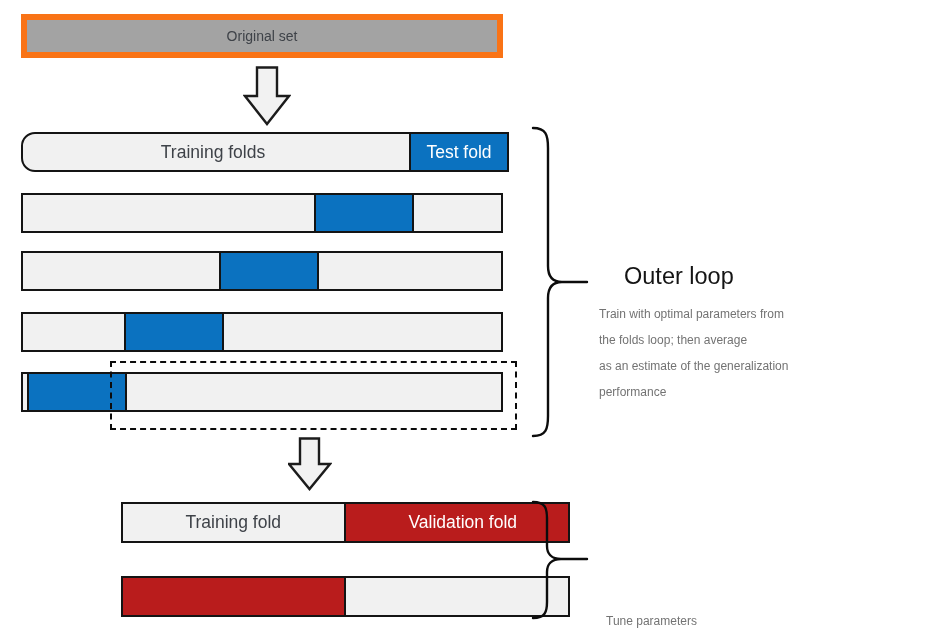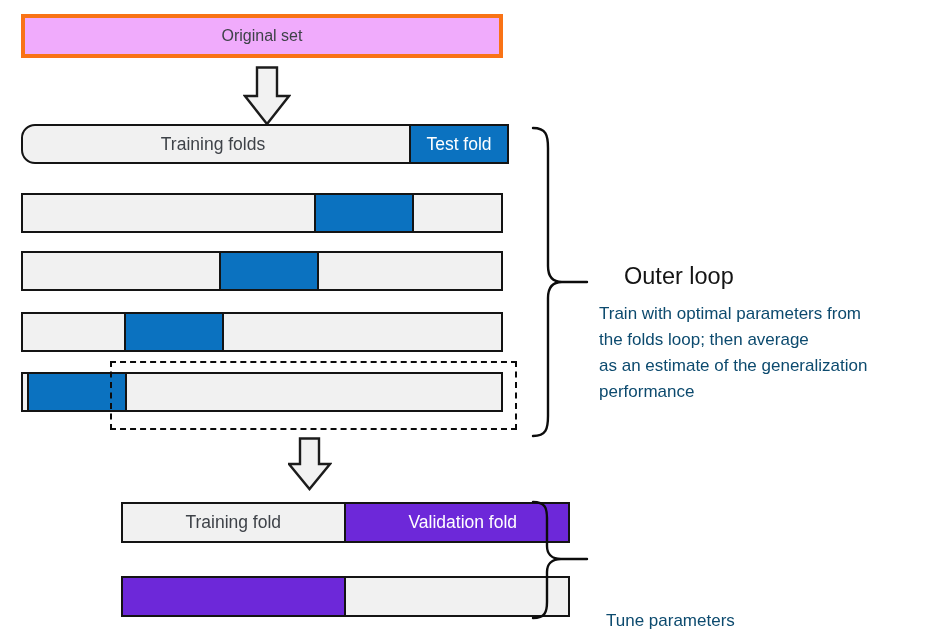--- a/index.html
+++ b/index.html
@@ -6,23 +6,23 @@
   .canvas{
     position:relative;
     width:950px;height:632px;
     background:#ffffff;
     font-family:"Liberation Sans", sans-serif;
     overflow:hidden;
   }
   
   .original-box{
     position:absolute;left:21px;top:14px;width:482px;height:44px;
-    box-sizing:border-box;border:4px solid #f97316;background:#f0abfc;
+    box-sizing:border-box;border:6px solid #f97316;background:#a3a3a3;
     display:flex;align-items:center;justify-content:center;
-    font-size:16px;color:#3e4248;
+    font-size:14px;color:#3e4248;
   }
   
   .bar{
     position:absolute;left:21px;width:482px;height:40px;
     box-sizing:border-box;border:2px solid #141414;background:#f1f1f1;
   }
   .seg{
     position:absolute;top:-2px;bottom:-2px;width:100px;
     box-sizing:border-box;border:2px solid #141414;background:#0b72c0;margin-left:6px;
   }
@@ -40,51 +40,51 @@
     position:absolute;left:110px;top:361px;width:407px;height:69px;
     box-sizing:border-box;border:2.6px dashed #0c0c0c;background:transparent;
   }
   
   .svg-abs{position:absolute;}
   
   .loop-title{
     position:absolute;font-size:23.5px;color:#141414;white-space:nowrap;margin-left:27px;
   }
   .loop-body{
-    position:absolute;font-size:17px;color:#0c4a6e;line-height:26px;white-space:nowrap;
+    position:absolute;font-size:12px;color:#737373;line-height:26px;white-space:nowrap;
   }
   
   .inner-bar{
     position:absolute;left:121px;width:449px;height:41px;
     box-sizing:border-box;border:2px solid #141414;background:#f1f1f1;
     display:flex;
   }
   .inner-half{
     box-sizing:border-box;flex:0 0 50%;height:100%;
     display:flex;align-items:center;justify-content:center;
     font-size:17.5px;
   }
   .inner-half.gray{background:#f1f1f1;color:#3e4248;}
-  .inner-half.orange{background:#6d28d9;color:#ffffff;padding-left:12px;}
+  .inner-half.orange{background:#b91c1c;color:#ffffff;padding-left:12px;}
   .divider-right{border-right:2px solid #141414;}
 </style>
 </head>
 <body>
 
 <div class="canvas">
 
   <div class="original-box">
     <span>Original set</span>
   </div>
 
   <svg class="svg-abs" style="left:243px;top:66px;" width="48" height="60" viewBox="0 0 48 60">
     <path d="M14,1.5 L34,1.5 L34,30 L46,30 L24,58 L2,30 L14,30 Z" fill="#f2f2f2" stroke="#1c1c1c" stroke-width="2.4" stroke-linejoin="miter"></path>
   </svg>
 
-  <div class="bar" style="top:124px;border-radius:14px;">
+  <div class="bar" style="top:132px;border-radius:14px;">
     <span class="bar-label-gray">Training folds</span>
     <span class="seg" style="left:380px;">
       <span class="seg-label">Test fold</span>
     </span>
   </div>
 
   <div class="bar" style="top:193px;">
     <span class="seg" style="left:285px;"></span>
   </div>
 

